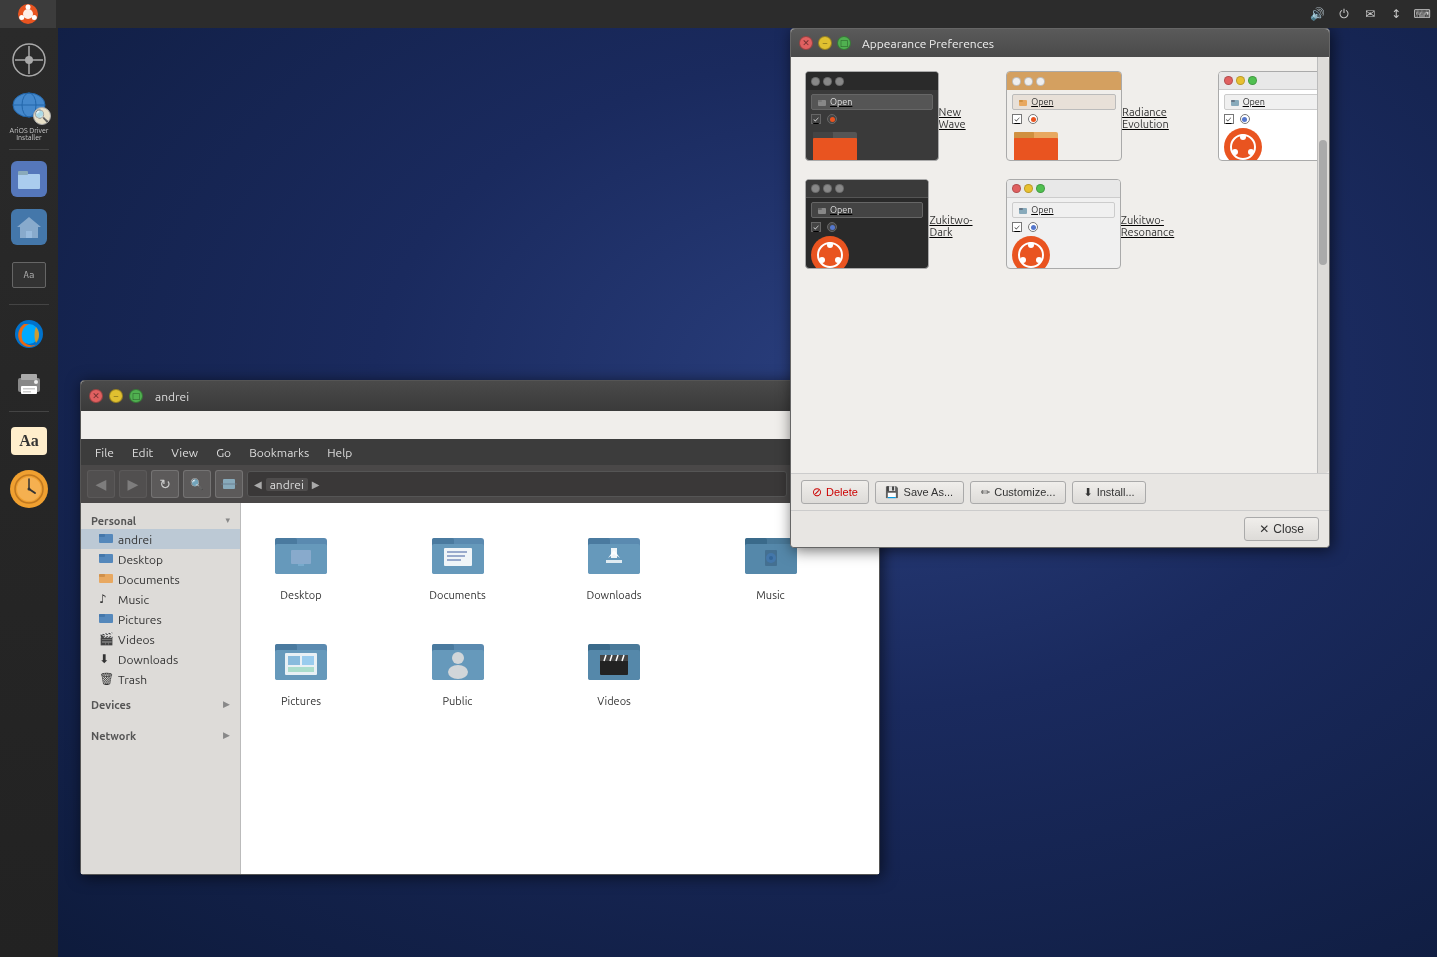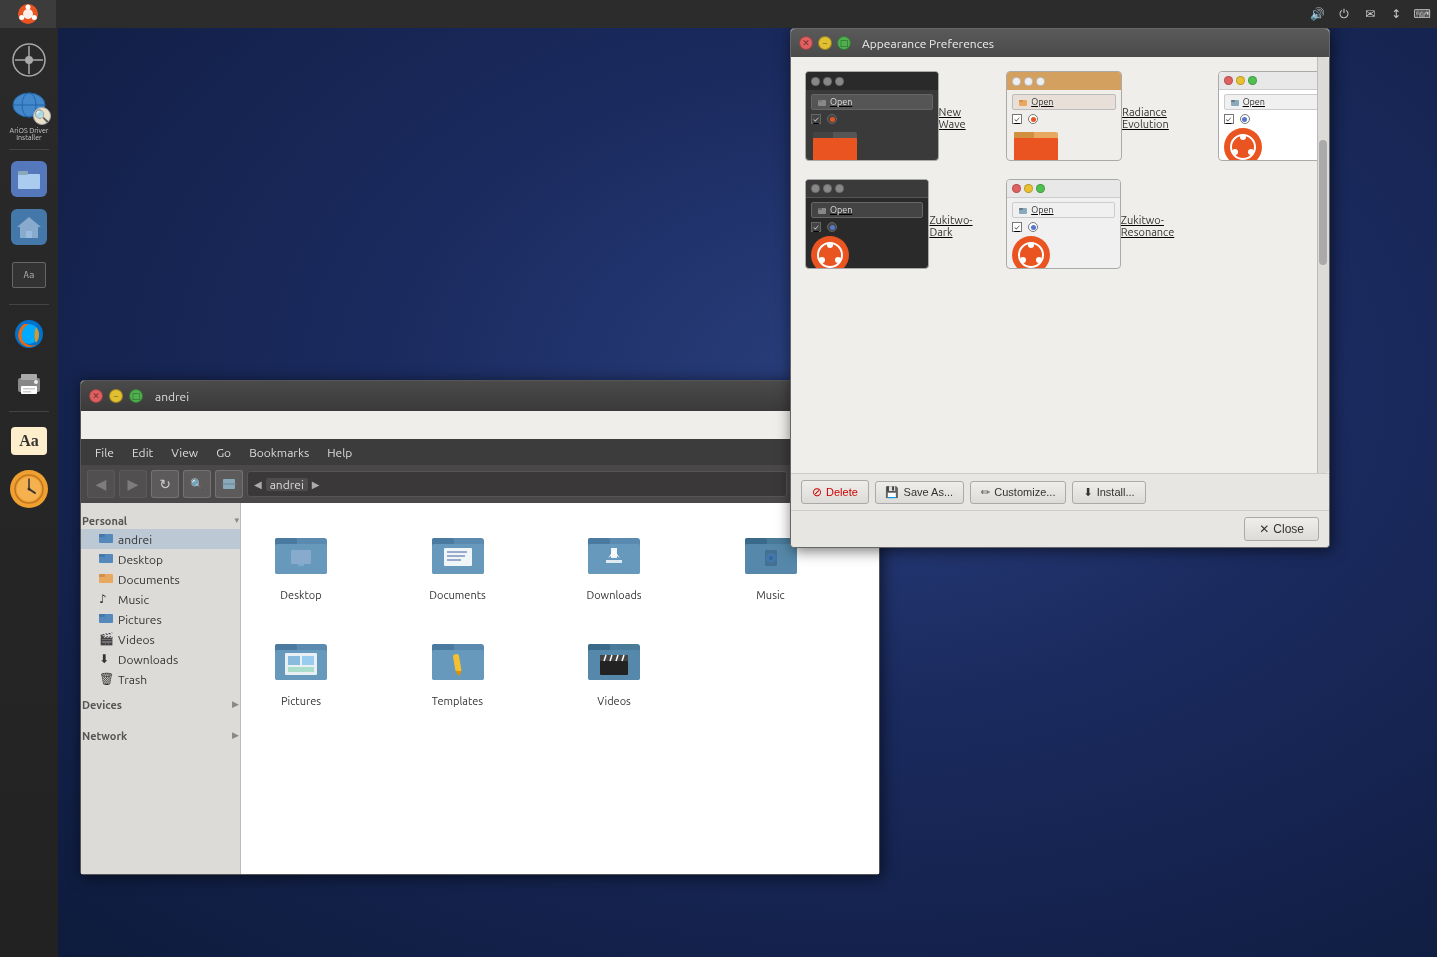--- a/index.html
+++ b/index.html
@@ -233,21 +233,21 @@
       background: #dddbd8;
       border-right: 1px solid #bbb;
       padding: 8px 0;
       overflow-y: auto;
       flex-shrink: 0;
     }
     .sidebar-section-header {
       font-size: 11px;
       font-weight: bold;
       color: #555;
-      padding: 4px 1px 2px;
+      padding: 4px 10px 2px;
       display: flex;
       justify-content: space-between;
     }
     .sidebar-section-arrow {
       font-size: 9px;
       color: #888;
     }
     .sidebar-item {
       display: flex;
       align-items: center;
@@ -851,34 +851,34 @@
 
                 <rect x="10" y="17" width="32" height="22" rx="1" fill="white" opacity="0.85"></rect>
                 <rect x="13" y="20" width="12" height="9" fill="#88bbdd"></rect>
                 <rect x="27" y="20" width="12" height="9" fill="#99ccee"></rect>
                 <rect x="13" y="31" width="26" height="5" fill="#aaddcc"></rect>
               </svg>
             </div>
             <span class="file-label">Pictures</span>
           </div>
 
-
           <div class="file-item">
             <div class="file-icon-area">
               <svg class="folder-svg" viewBox="0 0 52 46">
                 <rect x="0" y="8" width="52" height="36" rx="3" fill="#5a8ab0"></rect>
                 <rect x="0" y="8" width="22" height="8" rx="2" fill="#4a7a9f"></rect>
                 <rect x="0" y="14" width="52" height="30" rx="2" fill="#6699bb"></rect>
 
-                <rect x="22" y="18" width="6" height="18" rx="2" fill="#f5c030" transform="rotate(-10 26 26)"></rect>
-                <polygon points="22,34 24,40 28,36" fill="#e09000" transform="rotate(-10 26 26)"></polygon>
-              </svg>
-            </div>
-            <span class="file-label">Templates</span>
+                <circle cx="26" cy="22" r="6" fill="#dddddd" opacity="0.9"></circle>
+                <ellipse cx="26" cy="36" rx="10" ry="7" fill="#dddddd" opacity="0.9"></ellipse>
+              </svg>
+            </div>
+            <span class="file-label">Public</span>
           </div>
+
 
           <div class="file-item">
             <div class="file-icon-area">
               <svg class="folder-svg" viewBox="0 0 52 46">
                 <rect x="0" y="8" width="52" height="36" rx="3" fill="#4a7a9a"></rect>
                 <rect x="0" y="8" width="22" height="8" rx="2" fill="#3a6a8a"></rect>
                 <rect x="0" y="14" width="52" height="30" rx="2" fill="#5588aa"></rect>
 
                 <rect x="12" y="19" width="28" height="20" rx="1" fill="#222"></rect>
                 <rect x="12" y="19" width="28" height="6" fill="#444"></rect>

